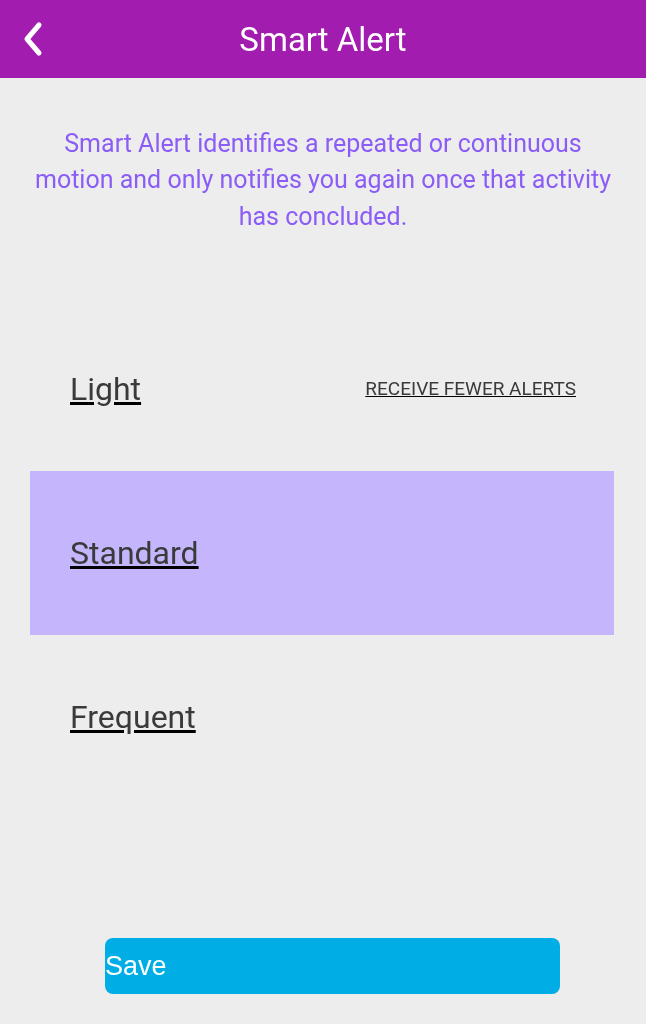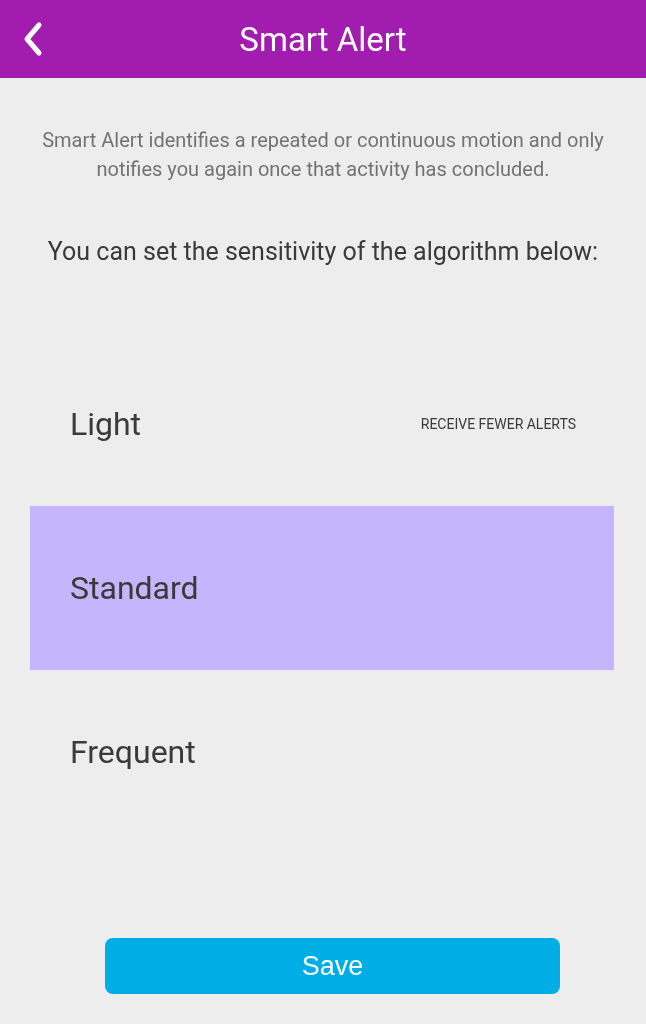--- a/index.html
+++ b/index.html
@@ -42,22 +42,22 @@
     .header-title {
       color: #ffffff;
       font-size: 33px;
       font-weight: 400;
     }
     .content {
       padding: 48px 32px 0 32px;
     }
     .description {
       text-align: center;
-      color: #737373;
-      font-size: 20px;
+      color: #8b5cf6;
+      font-size: 25px;
       line-height: 1.45;
       font-weight: 400;
     }
     .subdescription {
       text-align: center;
       color: #3a3a3a;
       font-size: 25px;
       line-height: 1.45;
       font-weight: 400;
       margin-top: 50px;
@@ -65,74 +65,73 @@
     .options {
       margin-top: 72px;
     }
     .option {
       display: flex;
       align-items: center;
       justify-content: space-between;
       padding: 0 38px;
       height: 164px;
       cursor: pointer;
+      text-decoration: underline;
     }
     .option.selected {
       background: #c4b5fd;
       margin-left: -2px;
       margin-right: 0;
       padding-left: 40px;
       padding-right: 38px;
     }
     .option-label {
       color: #3a3a3a;
       font-size: 32px;
       font-weight: 400;
     }
     .option-desc {
       color: #3a3a3a;
-      font-size: 14px;
+      font-size: 19px;
       font-weight: 400;
       text-align: right;
       line-height: 1.45;
       max-width: 290px;
     }
     .save-button {
       position: absolute;
       bottom: 30px;
       left: 105px;
       right: 86px;
       height: 56px;
       background: #00aee5;
       border: none;
       border-radius: 8px;
       color: #ffffff;
       font-size: 27px;
       font-weight: 500;
       cursor: pointer;
       display: flex;
       align-items: center;
-      justify-content: center;
     }
   </style>
 </head>
 <body>
 
 <div class="header">
   <div class="back-button">
     <svg viewBox="0 0 22 36">
       <path d="M 18 4 L 6 18 L 18 32" stroke="#ffffff" stroke-width="5" fill="none" stroke-linecap="round" stroke-linejoin="round"></path>
     </svg>
   </div>
   <div class="header-title">Smart Alert</div>
 </div>
 
 <div class="content">
   <p class="description">Smart Alert identifies a repeated or continuous motion and only notifies you again once that activity has concluded.</p>
-  <p class="subdescription">You can set the sensitivity of the algorithm below:</p>
 
   <div class="options">
     <div class="option">
       <span class="option-label">Light</span>
       <span class="option-desc">RECEIVE FEWER ALERTS</span>
     </div>
     <div class="option selected">
       <span class="option-label">Standard</span>
       <span class="option-desc"></span>
     </div>

